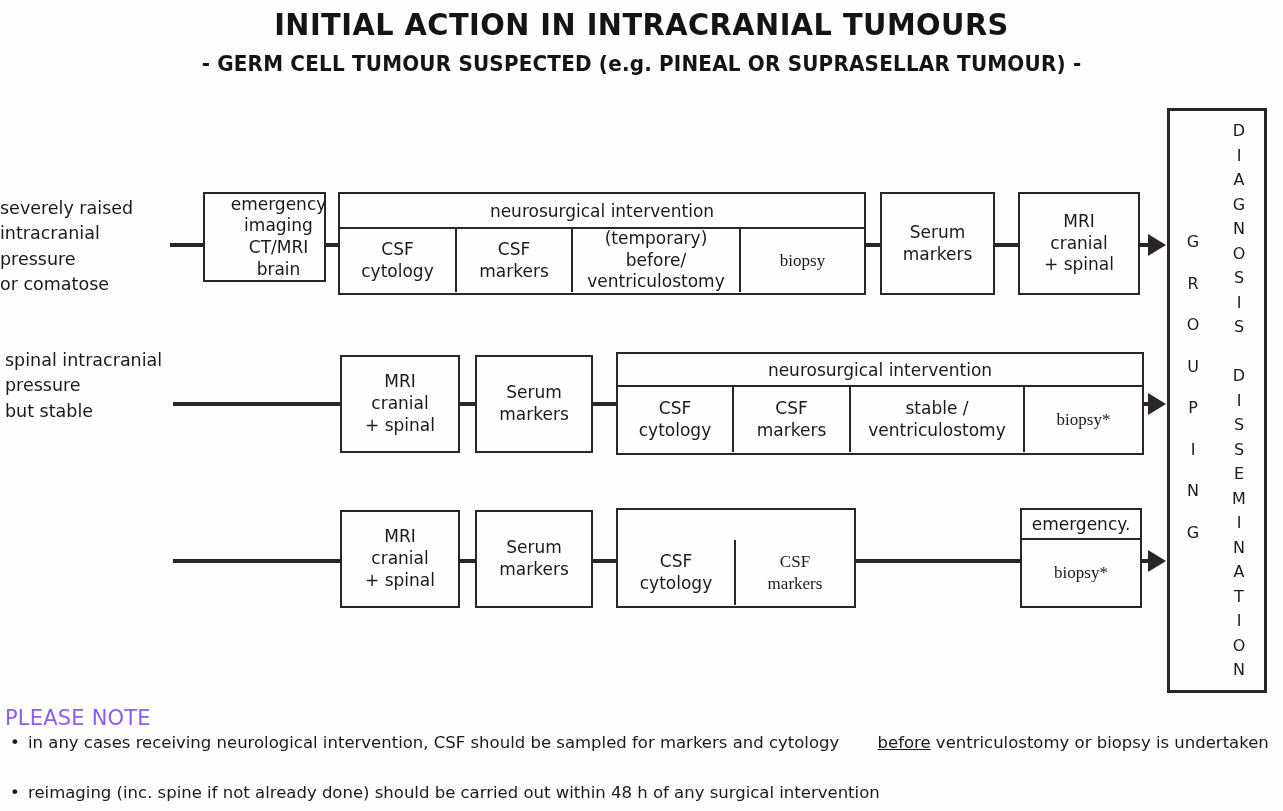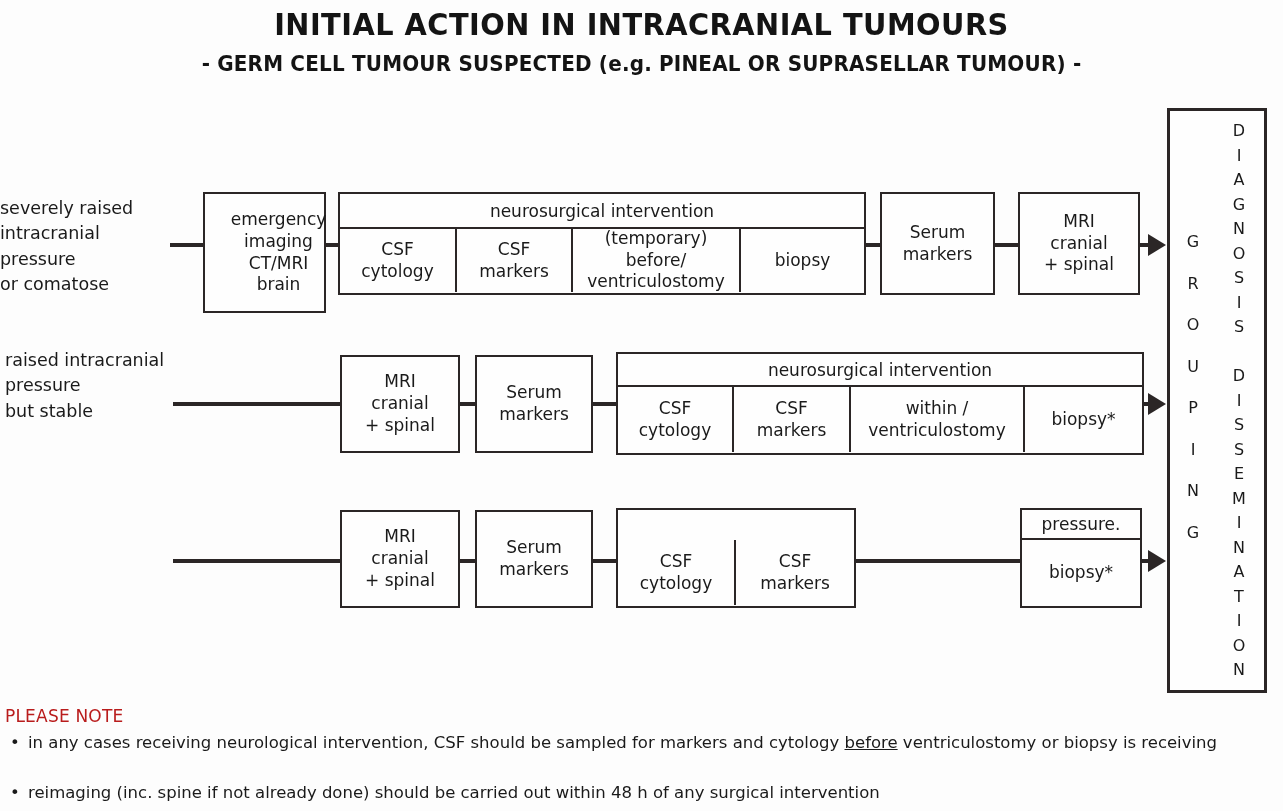--- a/index.html
+++ b/index.html
@@ -101,21 +101,21 @@
     border-right: 2px solid #2b2626;
     box-sizing: border-box;
     display: flex;
     align-items: center;
     justify-content: center;
     text-align: center;
     font-size: 17px;
     line-height: 1.28;
     color: #1a1a1a;
   }
-  .grp-cells .cell:last-child { border-right: none; }
+  .grp-cells .cell:last-child { border-right: none; font-family: Liberation Serif, serif; }
   .grp-cells .cell .txt { white-space: pre-line; padding: 0 2px; }
 
   
   .hline {
     position: absolute;
     height: 4px;
     background: #2b2626;
   }
   .arrow {
     position: absolute;
@@ -150,52 +150,52 @@
     color: #1a1a1a;
     line-height: 1;
   }
   .vletters span {
     display: block;
   }
 
   
   .notes-title {
     position: absolute;
-    font-size: 17px;
-    color: #b91c1c;
+    font-size: 21px;
+    color: #8b5cf6;
     letter-spacing: 0.2px;
   }
   .note-item {
     position: absolute;
     font-size: 16.5px;
     color: #1a1a1a;
     white-space: nowrap;
   }
   .note-item .bullet {
     display: inline-block;
     width: 18px;
   }
-  .note-item u { text-decoration: underline; }
+  .note-item u { text-decoration: underline; margin-left: 33px; }
 </style>
 </head>
 <body>
 
 <div id="page">
 
   <div class="title-main">INITIAL ACTION IN INTRACRANIAL TUMOURS</div>
   <div class="title-sub">- GERM CELL TUMOUR SUSPECTED (e.g. PINEAL OR SUPRASELLAR TUMOUR) -</div>
 
   <div class="rowlabel" style="left:0; top:196px; width:190px;">severely raised
 intracranial
 pressure
 or comatose</div>
 
   <div class="hline" style="left:170px; top:243px; width:35px;"></div>
 
-  <div class="box" style="left:203px; top:192px; width:123px; height:121px;padding-left:28px;">
+  <div class="box" style="left:203px; top:192px; width:123px; height:90px;padding-left:28px;">
     <div class="txt">emergency
 imaging
 CT/MRI brain</div>
   </div>
 
   <div class="hline" style="left:326px; top:243px; width:14px;"></div>
 
   <div class="cellgroup" style="left:338px; top:192px; width:528px; height:103px;">
     <div class="grp-header" style="height:35px;">
       <span>neurosurgical intervention</span>
@@ -230,21 +230,21 @@
 
   <div class="box" style="left:1018px; top:192px; width:122px; height:103px;">
     <div class="txt">MRI
 cranial
 + spinal</div>
   </div>
 
   <div class="hline" style="left:1140px; top:243px; width:16px;"></div>
   <div class="arrow" style="left:1148px; top:234px;"></div>
 
-  <div class="rowlabel" style="left:5px; top:348px; width:200px;">raised intracranial
+  <div class="rowlabel" style="left:5px; top:348px; width:200px;">spinal intracranial
 pressure
 but stable</div>
 
   <div class="hline" style="left:173px; top:402px; width:170px;"></div>
 
   <div class="box" style="left:340px; top:355px; width:120px; height:98px;">
     <div class="txt">MRI
 cranial
 + spinal</div>
   </div>
@@ -265,21 +265,21 @@
     <div class="grp-cells" style="top:33px; height:65px;">
       <div class="cell" style="flex-basis:116px;">
         <div class="txt">CSF
 cytology</div>
       </div>
       <div class="cell" style="flex-basis:117px;">
         <div class="txt">CSF
 markers</div>
       </div>
       <div class="cell" style="flex-basis:174px;">
-        <div class="txt">within /
+        <div class="txt">stable /
 ventriculostomy</div>
       </div>
       <div class="cell" style="flex-basis:117px;">
         <div class="txt">biopsy*</div>
       </div>
     </div>
   </div>
 
   <div class="hline" style="left:1144px; top:402px; width:12px;"></div>
   <div class="arrow" style="left:1148px; top:393px;"></div>
@@ -312,21 +312,21 @@
         <div class="txt">CSF
 markers</div>
       </div>
     </div>
   </div>
 
   <div class="hline" style="left:856px; top:559px; width:166px;"></div>
 
   <div class="cellgroup" style="left:1020px; top:508px; width:122px; height:100px;">
     <div class="grp-header" style="height:30px;">
-      <span>pressure.</span>
+      <span>emergency.</span>
     </div>
     <div class="grp-cells" style="top:30px; height:65px;">
       <div class="cell">
         <div class="txt">biopsy*</div>
       </div>
     </div>
   </div>
 
   <div class="hline" style="left:1142px; top:559px; width:14px;"></div>
   <div class="arrow" style="left:1148px; top:550px;"></div>
@@ -365,21 +365,21 @@
         <span style="height: 24.5px; line-height: 24.5px;">T</span>
         <span style="height: 24.5px; line-height: 24.5px;">I</span>
         <span style="height: 24.5px; line-height: 24.5px;">O</span>
         <span style="height: 24.5px; line-height: 24.5px;">N</span>
       </div>
   </div>
 
   <div class="notes-title" style="left:5px; top:706px;">PLEASE NOTE</div>
 
   <div class="note-item" style="left:10px; top:733px;">
-    <span class="bullet">•</span><span>in any cases receiving neurological intervention, CSF should be sampled for markers and cytology </span><u>before</u><span> ventriculostomy or biopsy is receiving</span>
+    <span class="bullet">•</span><span>in any cases receiving neurological intervention, CSF should be sampled for markers and cytology </span><u>before</u><span> ventriculostomy or biopsy is undertaken</span>
   </div>
 
 
   <div class="note-item" style="left:10px; top:783px;">
     <span class="bullet">•</span><span>reimaging (inc. spine if not already done) should be carried out within 48 h of any surgical intervention</span>
   </div>
 
 </div>
 
 </body></html>

